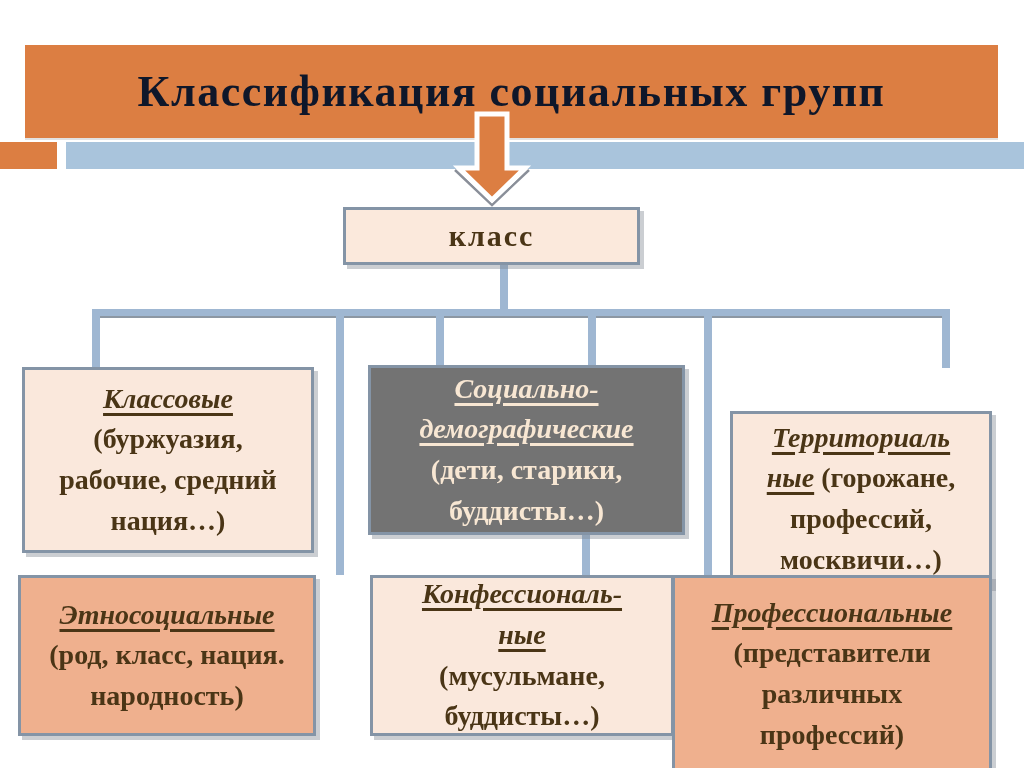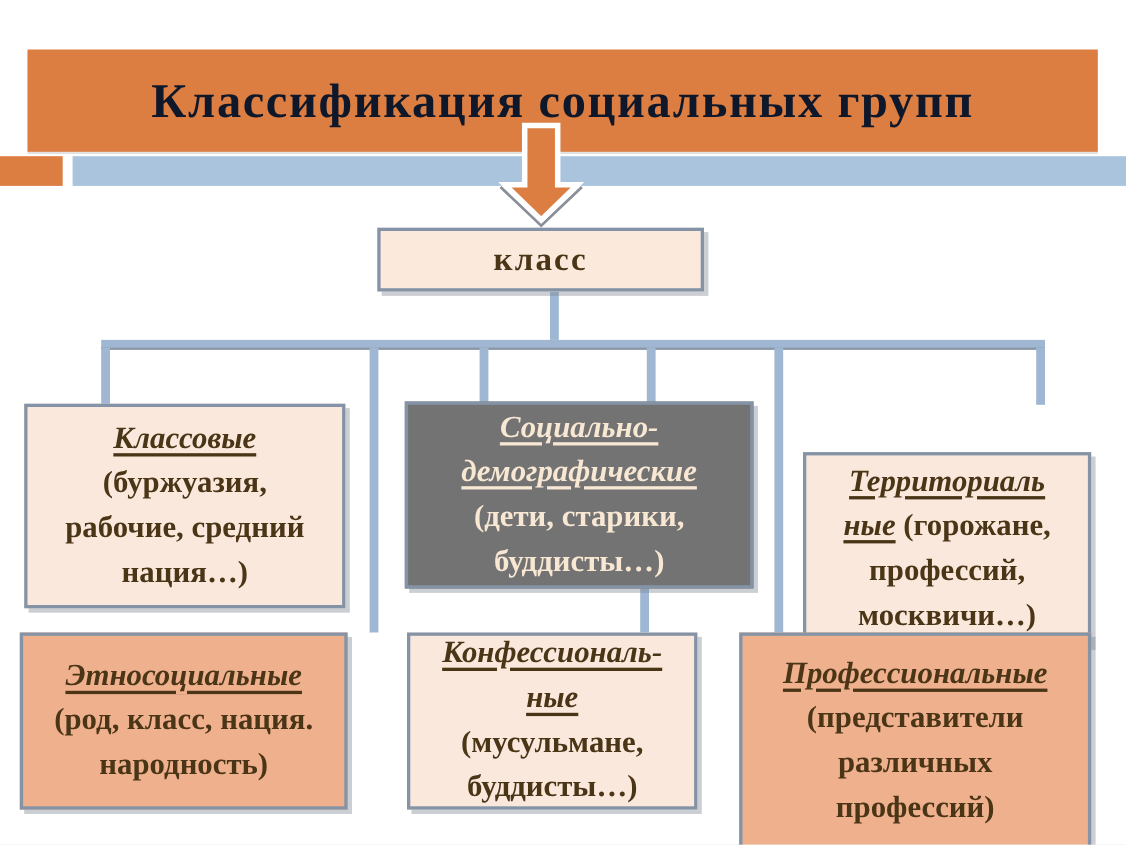--- a/index.html
+++ b/index.html
@@ -46,21 +46,21 @@
   .d7{left:582px;top:533px;height:42px;}
   
   .cat{font-size:28px;line-height:1.45;z-index:4;}
   .cream {background:#FAE8DC;}
   .salmon{background:#EFB08E;}
   .dark  {background:#737373;color:#F8E7D3;}
   .b1{left:22px; top:367px;width:292px;height:186px;}
   .b2{left:368px;top:365px;width:317px;height:170px;}
   .b3{left:730px;top:365px;width:262px;height:176px;margin-top:46px;}
   .b4{left:18px; top:575px;width:298px;height:161px;}
-  .b5{left:370px;top:575px;width:264px;height:161px;}
+  .b5{left:370px;top:575px;width:304px;height:161px;}
   .b6{left:672px;top:575px;width:320px;height:198px;}
   .tline{white-space:pre;}
   .u{text-decoration:underline;text-decoration-thickness:2.5px;text-underline-offset:5px;font-style:italic;}
 </style>
 </head>
 <body>
 
 <div id="slide">
 
   <div class="abs banner">

